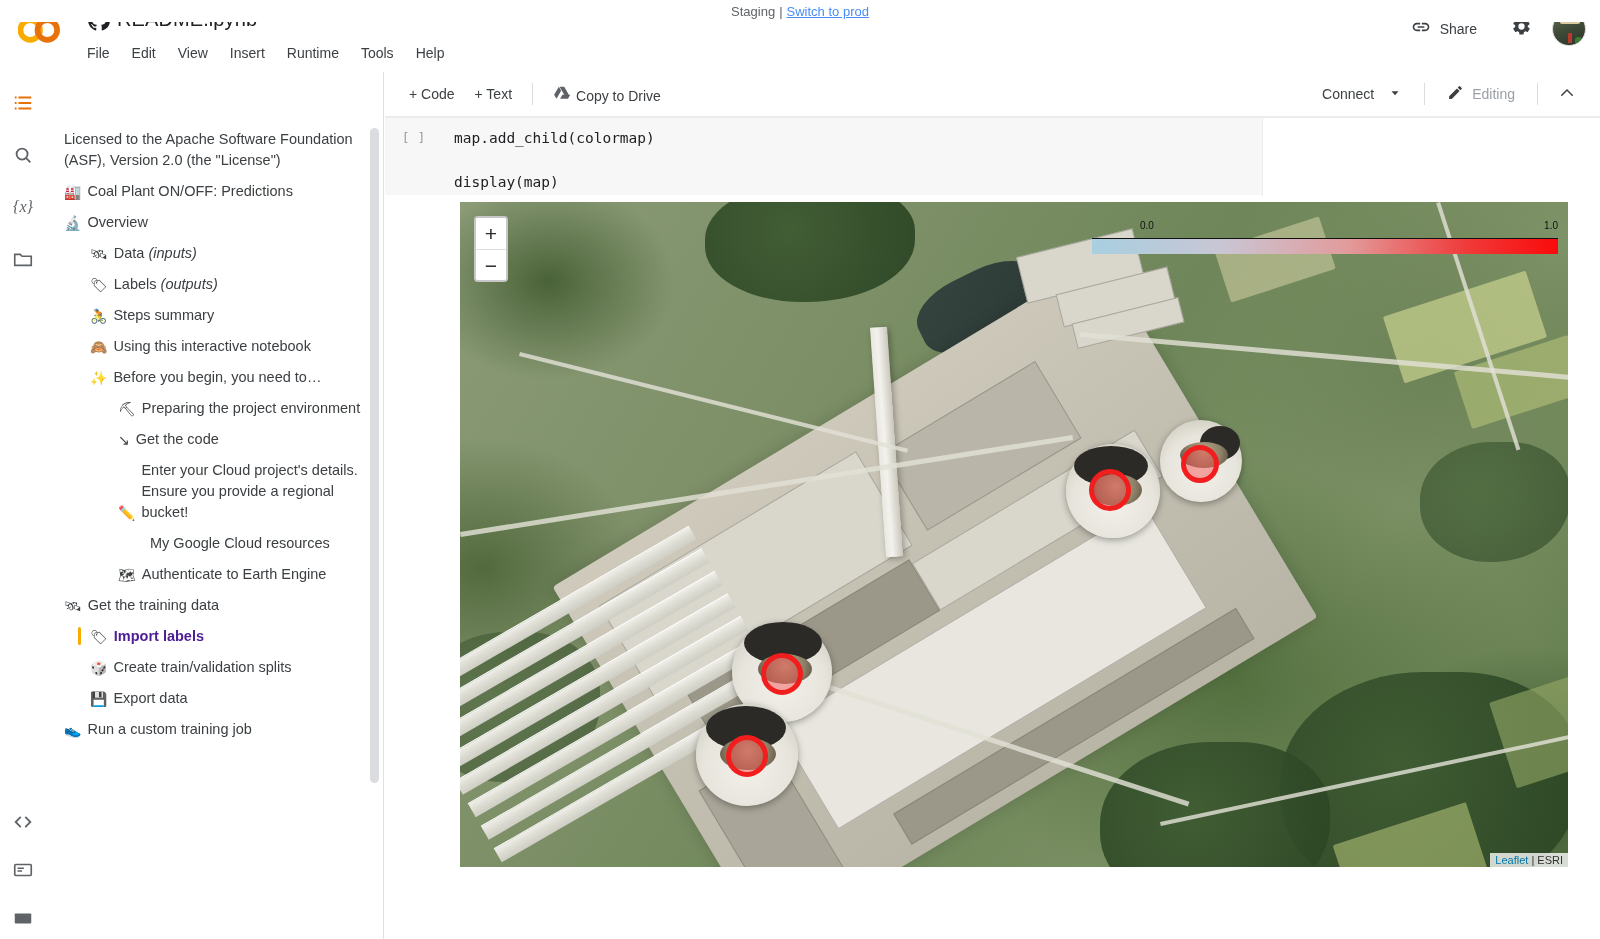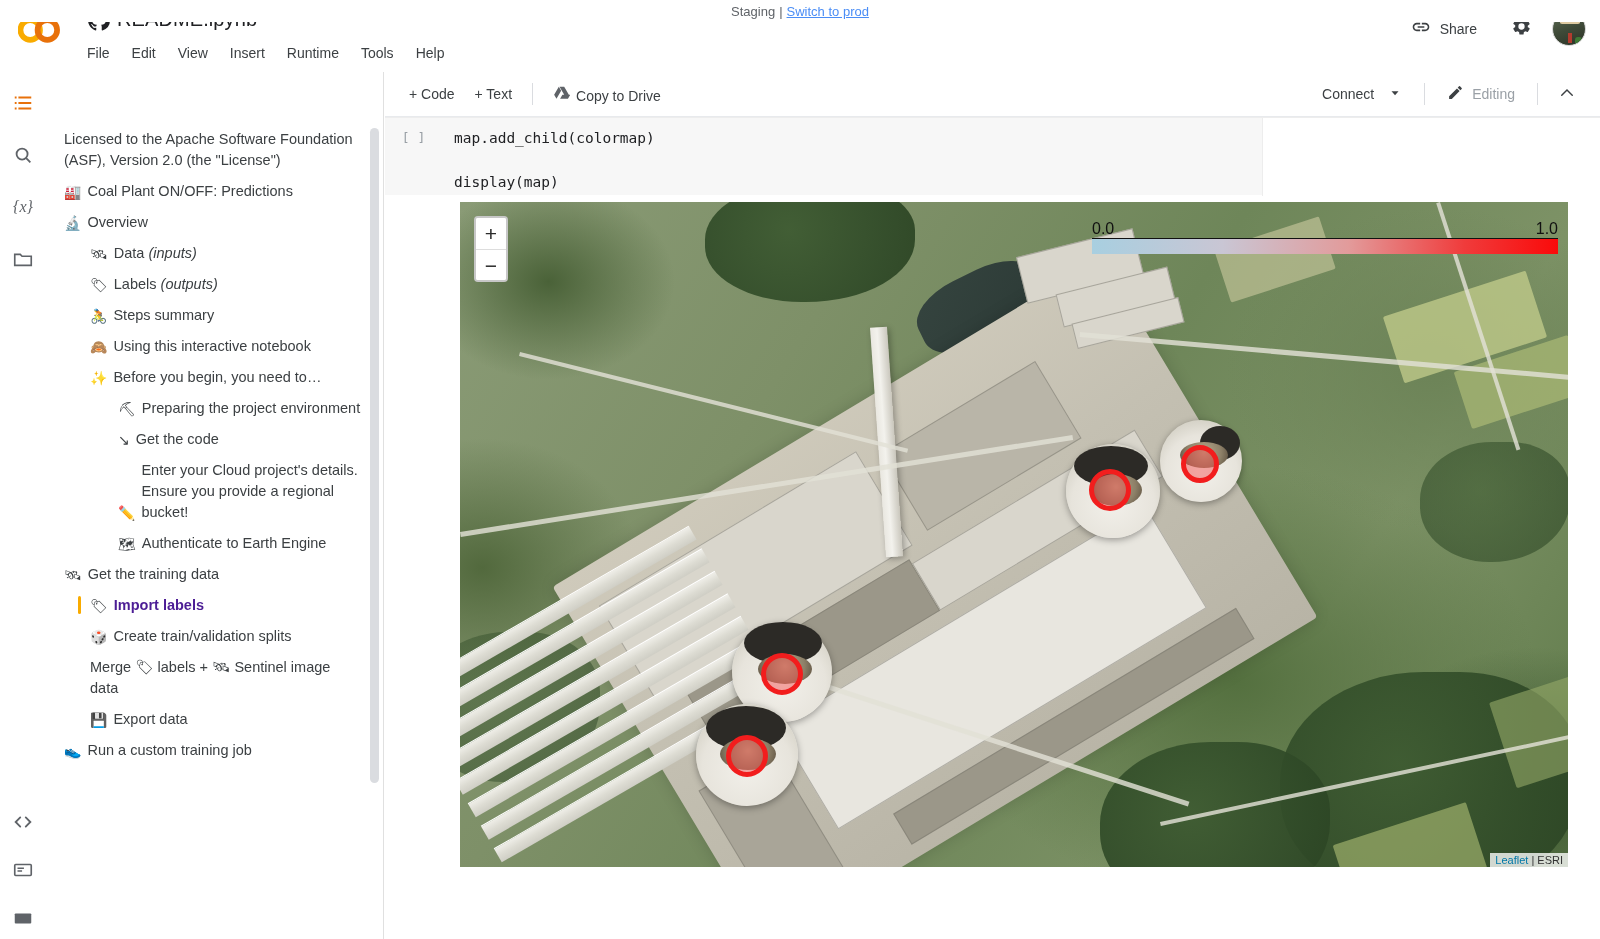--- a/index.html
+++ b/index.html
@@ -297,22 +297,23 @@
     font-size: 21px; color: #2b2b2b; font-family: "Liberation Sans", sans-serif;
     line-height: 1;
   }
   .zoom-btn + .zoom-btn { border-top: 1px solid #ddd; }
 
   .colorbar {
     position: absolute; right: 10px; top: 18px; width: 466px; z-index: 8;
   }
   .cb-labels { position: relative; height: 18px; }
   .cb-labels span {
-    position: absolute; font-size: 16px; color: #111; top: 0;
+    position: absolute; font-size: 10px; color: #111; top: 0;
     font-family: "Liberation Sans", sans-serif;
+    margin-left: 48px;
   }
   .cb-min { left: 0; }
   .cb-max { right: 0; }
   .cb-tickline { height: 1px; background: #111; width: 100%; }
   .cb-gradient {
     height: 15px;
     background: linear-gradient(90deg, #a8cfe0 0%, #c9c6d4 28%, #e29b9b 55%, #f03b3b 80%, #fa0a0a 100%);
   }
   .attrib {
     position: absolute; right: 0; bottom: 0; z-index: 8;
@@ -477,38 +478,38 @@
           <span class="lbl">Preparing the project environment</span>
         </div>
         <div class="toc-item lv2">
           <span class="emoji">↘</span>
           <span class="lbl">Get the code</span>
         </div>
         <div class="toc-item lv2">
           <span class="emoji">✏️</span>
           <span class="lbl">Enter your Cloud project's details. Ensure you provide a regional bucket!</span>
         </div>
+        <div class="toc-item lv3">
+          <span class="lbl">My Google Cloud resources</span>
+        </div>
         <div class="toc-item lv2">
           <span class="emoji">🗺</span>
           <span class="lbl">Authenticate to Earth Engine</span>
         </div>
         <div class="toc-item lv0">
           <span class="emoji">🛰</span>
           <span class="lbl">Get the training data</span>
         </div>
         <div class="toc-item lv1 current">
           <span class="emoji">🏷</span>
           <span class="lbl">Import labels</span>
         </div>
         <div class="toc-item lv1">
           <span class="emoji">🎲</span>
           <span class="lbl">Create train/validation splits</span>
-        </div>
-        <div class="toc-item lv1">
-          <span class="lbl">Merge 🏷 labels + 🛰 Sentinel image data</span>
         </div>
         <div class="toc-item lv1">
           <span class="emoji">💾</span>
           <span class="lbl">Export data</span>
         </div>
         <div class="toc-item lv0">
           <span class="emoji">👟</span>
           <span class="lbl">Run a custom training job</span>
         </div>
       </div>

